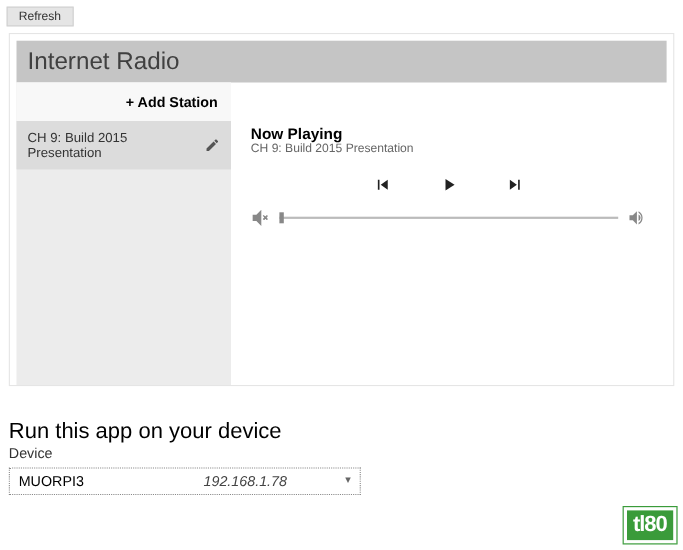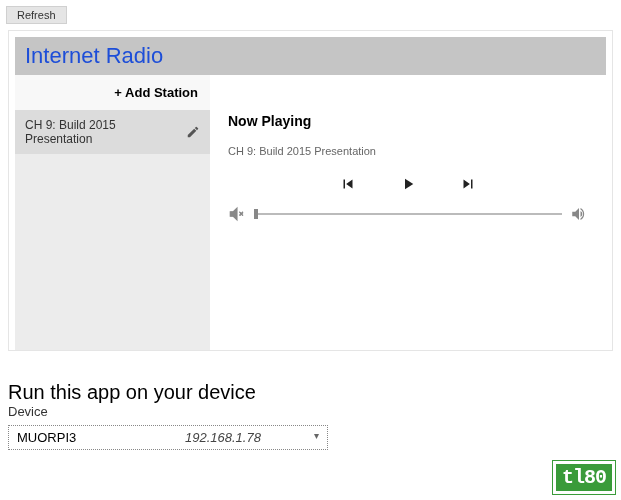--- a/index.html
+++ b/index.html
@@ -25,21 +25,21 @@
     margin: 6px 8px 0 8px;
     border: 1px solid #e5e5e5;
     padding: 6px 6px 0 6px;
     background: #fff;
   }
   .title-bar {
     background: #c5c5c5;
     padding: 6px 10px;
     font-size: 22px;
     font-weight: 300;
-    color: #1d4ed8;
+    color: #404040;
   }
   .content-row {
     display: flex;
     height: 275px;
   }
   .sidebar {
     width: 195px;
     background: #ececec;
     display: flex;
     flex-direction: column;
@@ -66,21 +66,21 @@
     color: #555;
   }
   .main-area {
     flex: 1;
     padding: 38px 18px 0 18px;
     position: relative;
   }
   .now-playing-label {
     font-weight: bold;
     font-size: 14px;
-    margin-bottom: 16px;
+    margin-bottom: 0;
   }
   .now-playing-track {
     font-size: 11px;
     color: #666;
     margin-bottom: 18px;
   }
   .transport {
     display: flex;
     justify-content: center;
     gap: 42px;
@@ -136,21 +136,21 @@
     font-size: 10px;
     color: #666;
     margin-left: 6px;
   }
   .watermark {
     position: absolute;
     right: 6px;
     bottom: 6px;
     background: #3a9b3a;
     color: #fff;
-    font-family: Liberation Mono, monospace;
+    font-family: Liberation Sans, sans-serif;
     font-weight: bold;
     font-size: 20px;
     letter-spacing: -1px;
     padding: 2px 6px;
     border: 3px solid #fff;
     outline: 1px solid #3a9b3a;
   }
   svg { display: block; }
 </style>
 </head>

